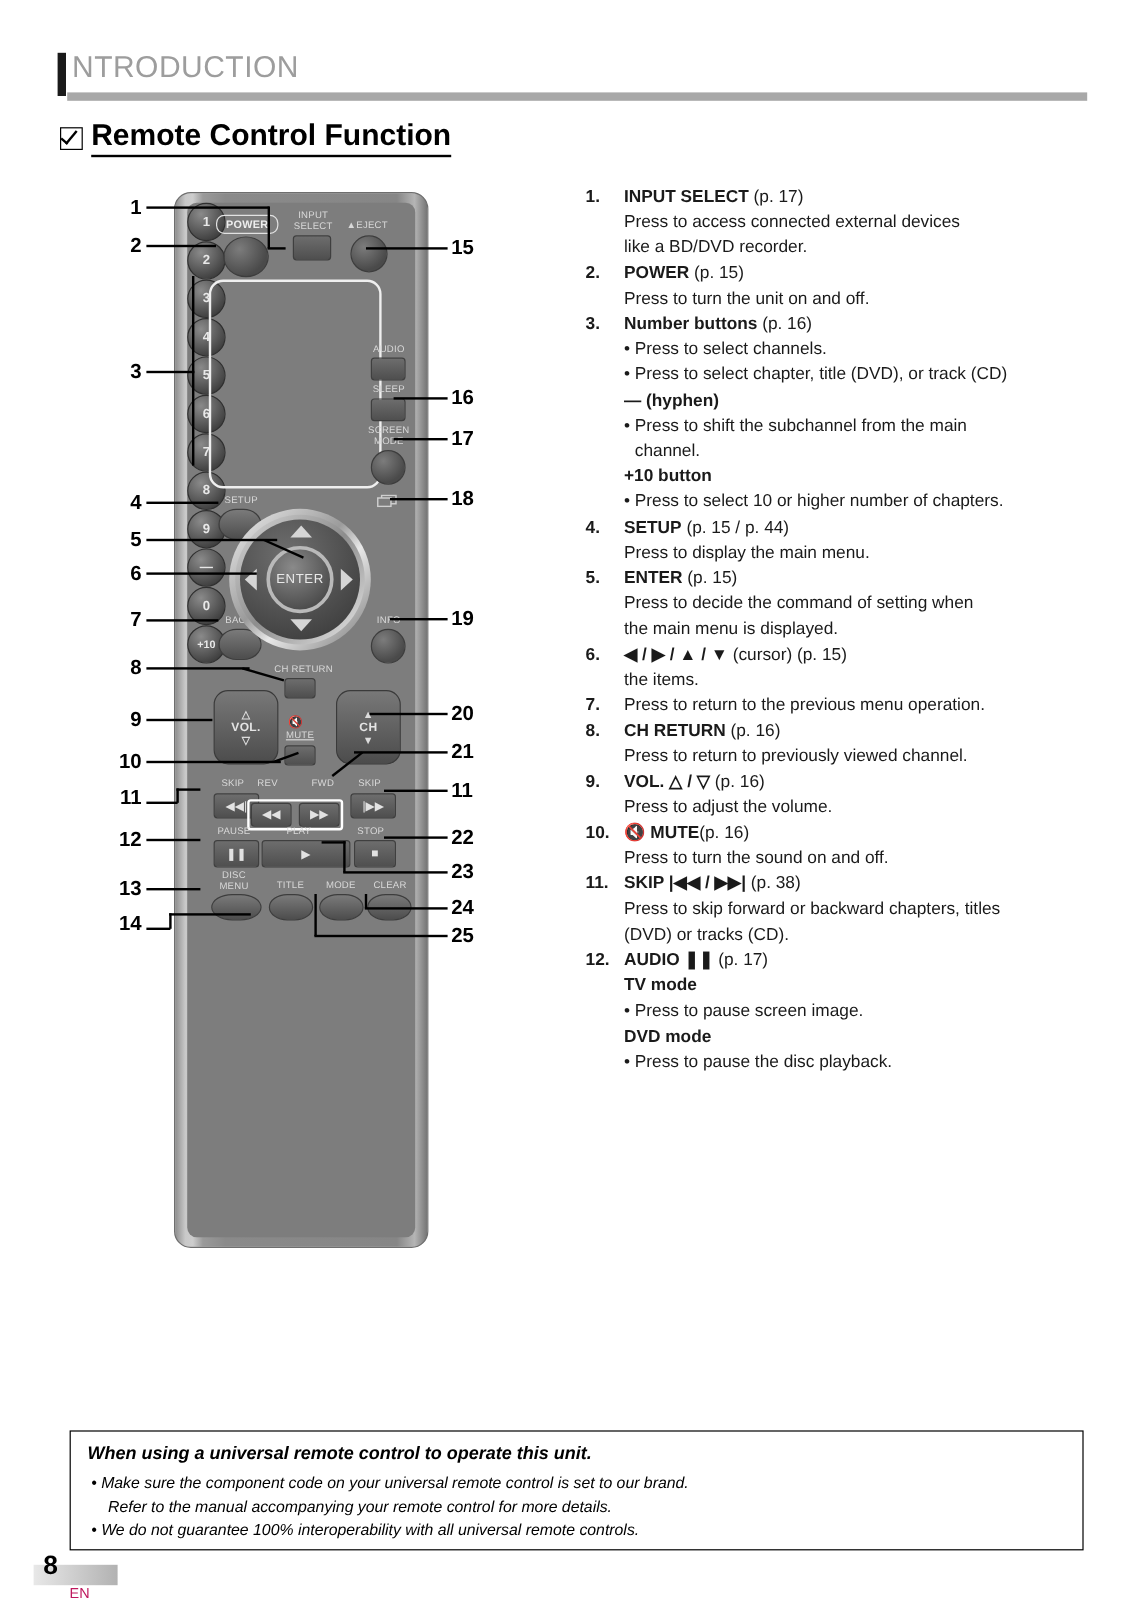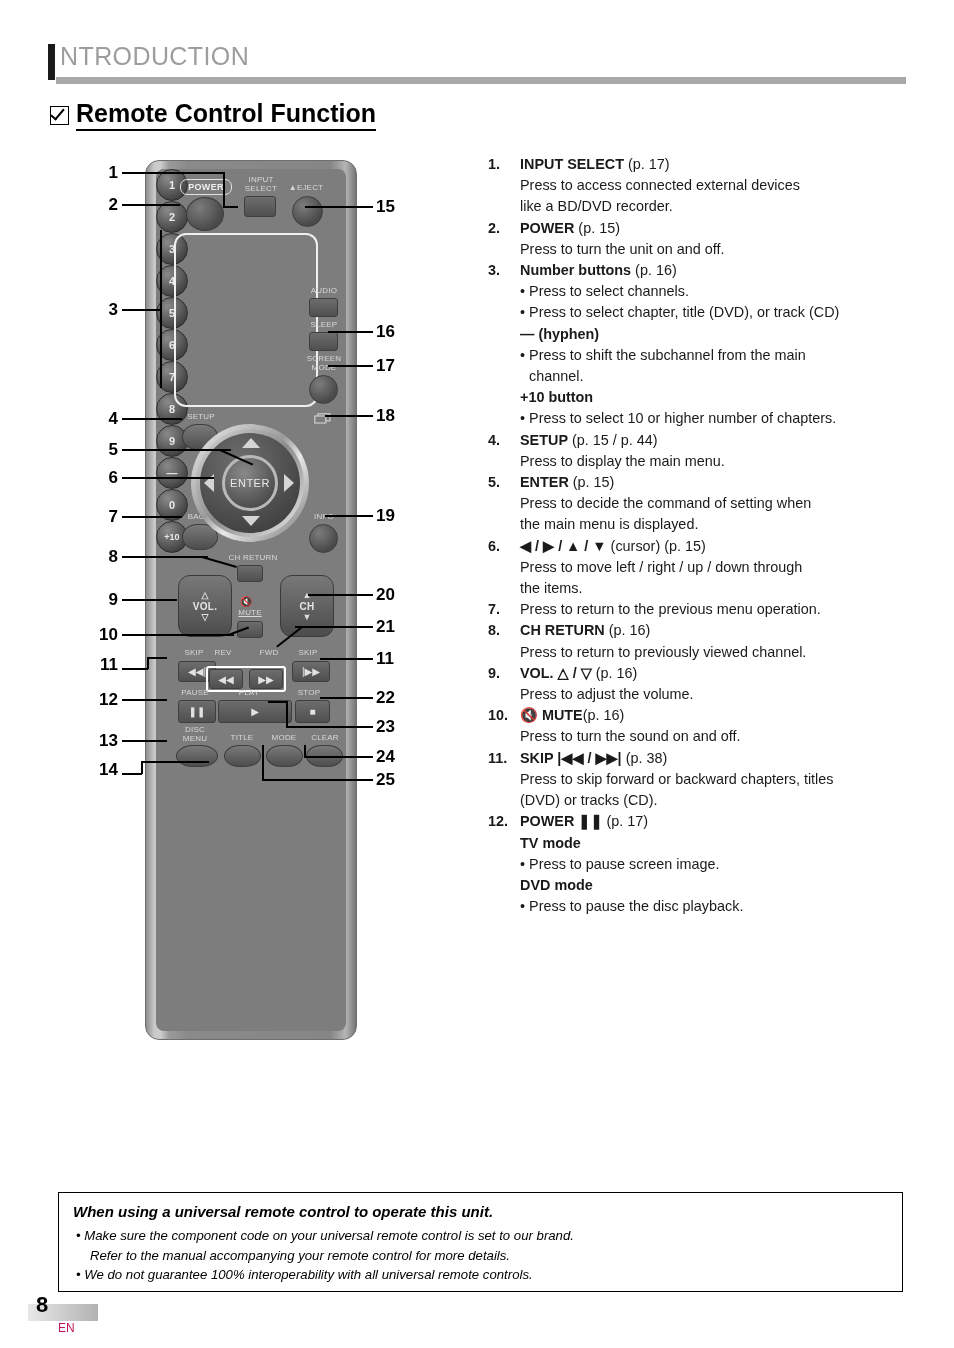--- a/index.html
+++ b/index.html
@@ -441,21 +441,20 @@
       <div class="body">
         <div><b>ENTER</b> (p. 15)</div>
         <div>Press to decide the command of setting when</div>
         <div>the main menu is displayed.</div>
       </div>
     </div>
     <div class="item">
       <div class="idx">6.</div>
       <div class="body">
         <div><b>◀ / ▶ / ▲ / ▼</b> (cursor) (p. 15)</div>
-        <div>Press to move left / right / up / down through</div>
         <div>the items.</div>
       </div>
     </div>
     <div class="item">
       <div class="idx">7.</div>
       <div class="body">
         <div>Press to return to the previous menu operation.</div>
       </div>
     </div>
     <div class="item">
@@ -483,21 +482,21 @@
       <div class="idx">11.</div>
       <div class="body">
         <div><b>SKIP |◀◀ / ▶▶|</b> (p. 38)</div>
         <div>Press to skip forward or backward chapters, titles</div>
         <div>(DVD) or tracks (CD).</div>
       </div>
     </div>
     <div class="item">
       <div class="idx">12.</div>
       <div class="body">
-        <div><b>POWER ❚❚</b> (p. 17)</div>
+        <div><b>AUDIO ❚❚</b> (p. 17)</div>
         <div class="bold-line">TV mode</div>
         <div class="bullet">• Press to pause screen image.</div>
         <div class="bold-line">DVD mode</div>
         <div class="bullet">• Press to pause the disc playback.</div>
       </div>
     </div>
   </div>
 
 <div id="note-box">
   <div class="note-title">When using a universal remote control to operate this unit.</div>

